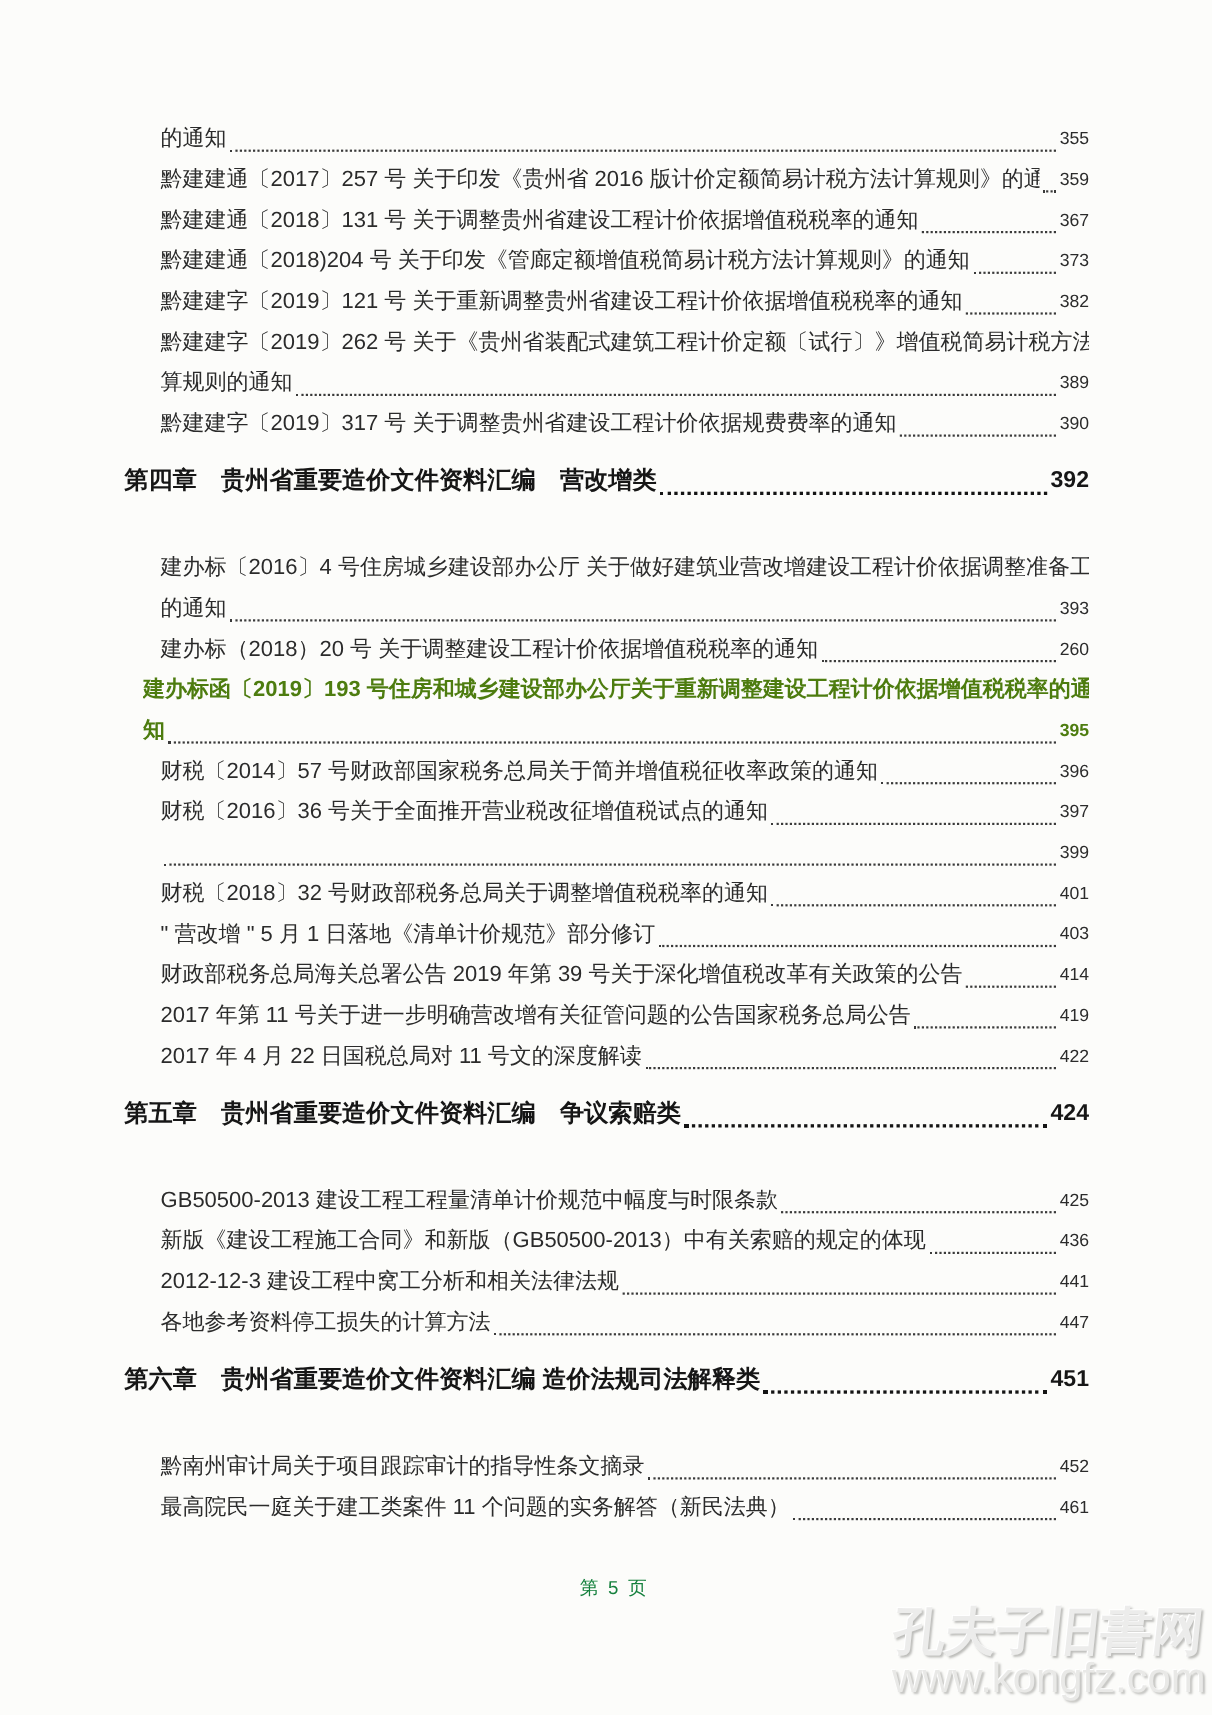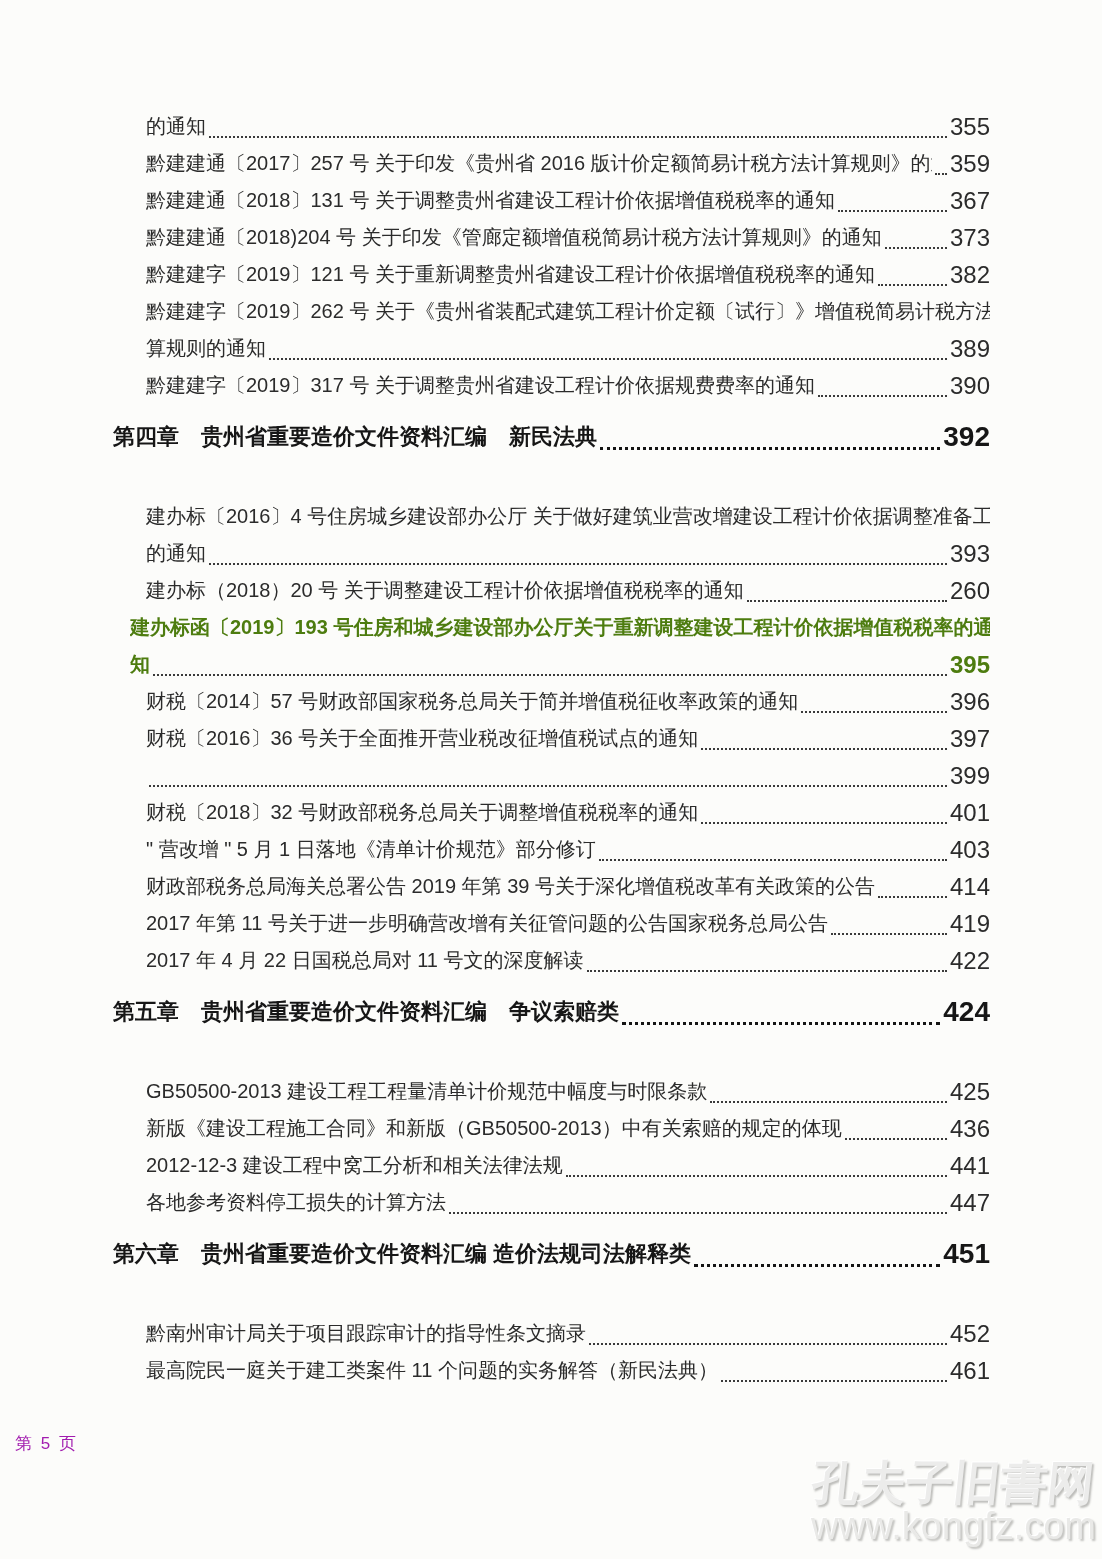--- a/index.html
+++ b/index.html
@@ -54,29 +54,30 @@
     border-bottom: 2px dotted #3a3a3a;
     margin: 0 3px 7px 3px;
     height: 0;
   }
   .row.chapter .dots {
     border-bottom: 3px dotted #141414;
     margin-bottom: 8px;
   }
   .pagenum {
     flex: 0 0 auto;
-    font-size: 24px;
-  }
-  .row.chapter .pagenum { font-size: 28px; }
+    font-size: 16px;
+  }
+  .row.chapter .pagenum { font-size: 21px; }
   .footer {
     position: absolute;
     left: 15px; right: 0;
     top: 1432px;
+    text-align: center;
     font-size: 17px;
-    color: #a21caf;
+    color: #15803d;
     letter-spacing: 2px;
   }
   .watermark {
     position: absolute;
     right: 6px;
     bottom: 12px;
     text-align: center;
     line-height: 1.05;
     user-select: none;
   }
@@ -131,21 +132,21 @@
     <span class="title">算规则的通知</span>
     <span class="dots"></span>
     <span class="pagenum">389</span>
   </div>
       <div class="row item">
     <span class="title">黔建建字〔2019〕317 号  关于调整贵州省建设工程计价依据规费费率的通知</span>
     <span class="dots"></span>
     <span class="pagenum">390</span>
   </div>
       <div class="row chapter">
-    <span class="title">第四章　贵州省重要造价文件资料汇编　新民法典</span>
+    <span class="title">第四章　贵州省重要造价文件资料汇编　营改增类</span>
     <span class="dots"></span>
     <span class="pagenum">392</span>
   </div>
       <div class="row item fill">
     <span class="title">建办标〔2016〕4 号住房城乡建设部办公厅 关于做好建筑业营改增建设工程计价依据调整准备工作</span>
 
   </div>
       <div class="row item">
     <span class="title">的通知</span>
     <span class="dots"></span>

